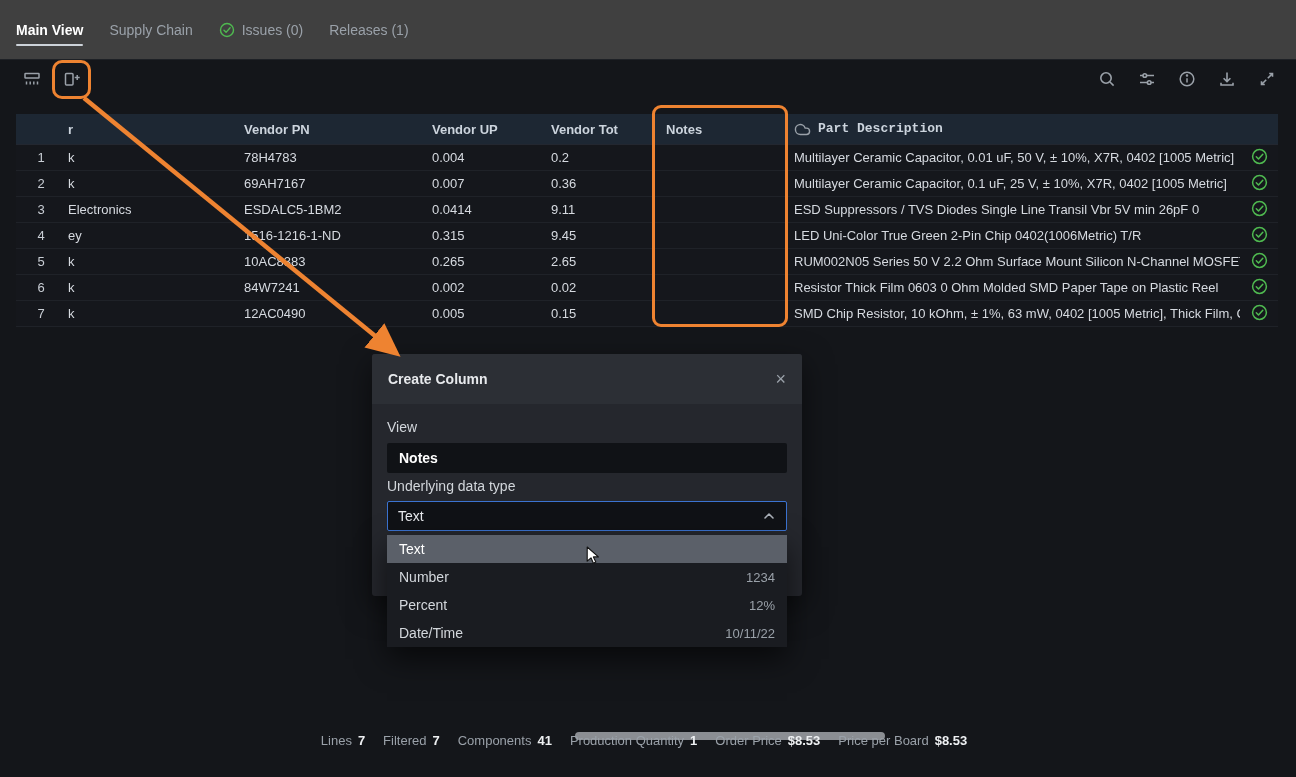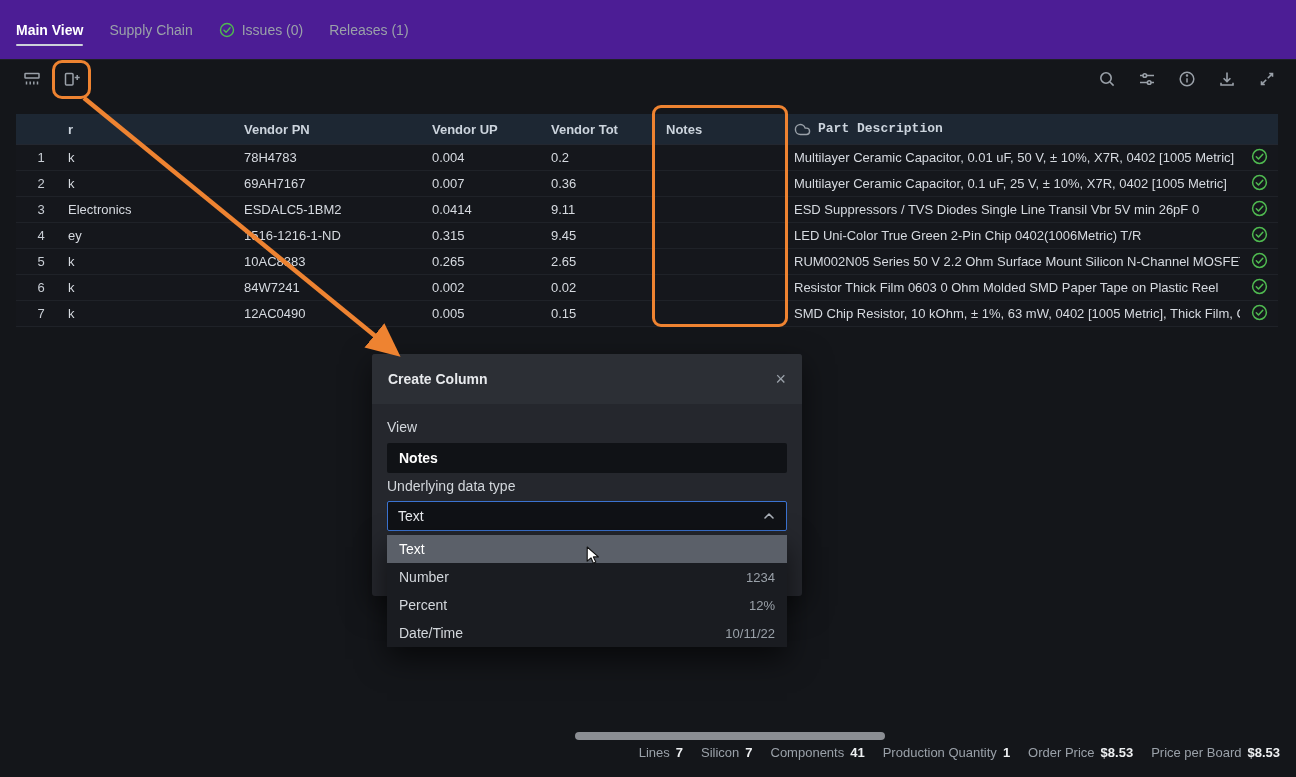--- a/index.html
+++ b/index.html
@@ -1,19 +1,19 @@
 <!DOCTYPE html>
 <html style="--orange: #ee8331; --green: #4fb950; --blue: #3b73d1;"><head>
 <meta charset="utf-8">
 <style>
   html,body{margin:0;padding:0;background:#0f1115;}
   .app{position:relative;width:1296px;height:777px;background:#14161a;font-family:"Liberation Sans",sans-serif;overflow:hidden;color:#d6dae0;}
 
   
-  .topbar{position:absolute;left:0;top:0;width:100%;height:60px;background:#4c1d95;border-bottom:1px solid #1e2126;box-sizing:border-box;display:flex;align-items:center;padding:0 16px;}
+  .topbar{position:absolute;left:0;top:0;width:100%;height:60px;background:#404040;border-bottom:1px solid #1e2126;box-sizing:border-box;display:flex;align-items:center;padding:0 16px;}
   .tabs{display:flex;align-items:center;gap:26px;height:100%;}
   .tab{position:relative;display:flex;align-items:center;gap:7px;font-size:14px;color:#9aa1a9;height:100%;cursor:default;}
   .tab.active{color:#ffffff;font-weight:600;}
   .tab.active::after{content:"";position:absolute;left:0;right:0;bottom:13px;height:2px;border-radius:1px;background:#ccd2d9;}
   .check-icon{color:var(--green,#4fb950);display:inline-flex;line-height:0;}
 
   
   .toolbar-left{position:absolute;left:17px;top:65px;display:flex;gap:10px;}
   .toolbar-right{position:absolute;right:15px;top:66px;display:flex;gap:12px;}
   .icon-btn{width:30px;height:30px;display:flex;align-items:center;justify-content:center;background:none;border:none;color:#9aa1a9;padding:0;}
@@ -49,21 +49,21 @@
   
   .dropdown{position:absolute;left:387px;top:535px;width:400px;background:#1a1c21;box-shadow:0 12px 28px rgba(0,0,0,.6);z-index:35;}
   .option{height:28px;display:flex;align-items:center;justify-content:space-between;padding:0 12px;font-size:14px;color:#d3d7dc;}
   .option.selected{background:#5b6069;color:#ffffff;}
   .example{color:#9aa1a9;font-size:13px;}
 
   .cursor{position:absolute;left:586px;top:546px;z-index:60;pointer-events:none;line-height:0;}
   .scroll-thumb{position:absolute;left:575px;top:732px;width:310px;height:8px;border-radius:4px;background:#8b8e93;}
 
   
-  .statusbar{position:absolute;left:0;bottom:4px;width:100%;height:42px;display:flex;align-items:center;justify-content:flex-end;gap:18px;padding-right:16px;box-sizing:border-box;font-size:13px;color:#9aa1a9;}
+  .statusbar{position:absolute;left:0;bottom:16px;width:100%;height:42px;display:flex;align-items:center;justify-content:center;gap:18px;padding-right:8px;box-sizing:border-box;font-size:13px;color:#9aa1a9;}
   .stat{display:flex;align-items:baseline;gap:6px;}
   .stat .value{color:#eef0f2;font-weight:700;}
 </style>
 </head>
 <body>
 
 <div class="app">
 
   <div class="topbar">
     <div class="tabs">
@@ -334,21 +334,21 @@
   </span>
 
   <div class="scroll-thumb"></div>
 
   <div class="statusbar">
     <span class="stat">
       <span>Lines</span>
       <span class="value">7</span>
     </span>
     <span class="stat">
-      <span>Silicon</span>
+      <span>Filtered</span>
       <span class="value">7</span>
     </span>
     <span class="stat">
       <span>Components</span>
       <span class="value">41</span>
     </span>
     <span class="stat">
       <span>Production Quantity</span>
       <span class="value">1</span>
     </span>

